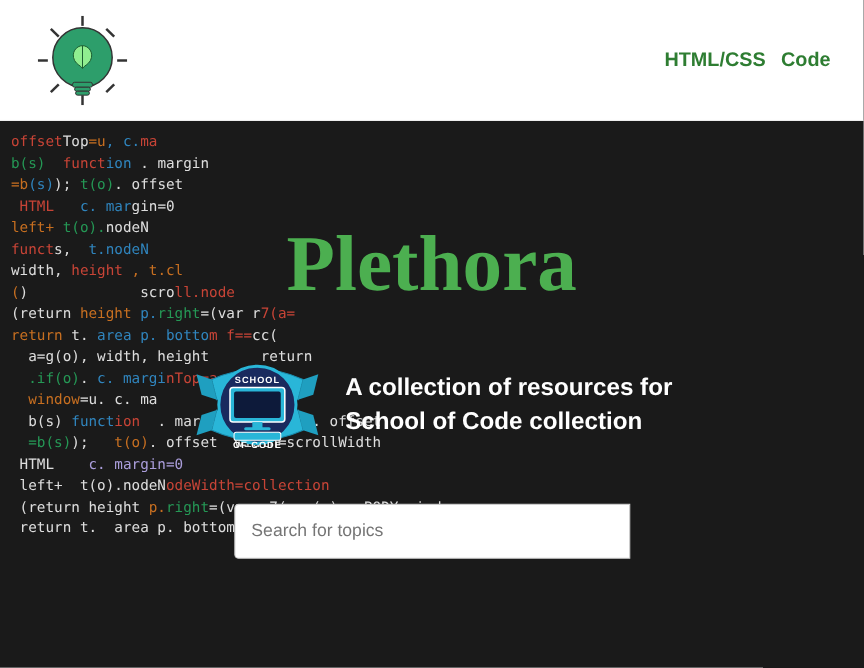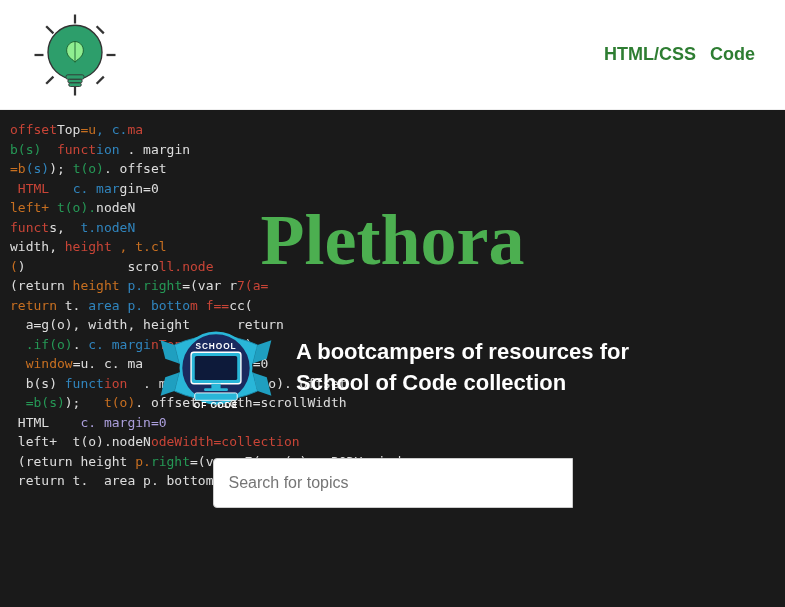--- a/index.html
+++ b/index.html
@@ -233,21 +233,21 @@
       <rect x="52" y="87" width="26" height="3" rx="1.5" fill="#29b6d8"></rect>
 
       <rect x="42" y="92" width="46" height="8" rx="2" fill="#29b6d8" stroke="#fff" stroke-width="1"></rect>
 
       <text x="65" y="44" text-anchor="middle" font-family="Arial" font-weight="bold" font-size="9" fill="#fff" letter-spacing="1">SCHOOL</text>
 
       <text x="65" y="108" text-anchor="middle" font-family="Arial" font-weight="bold" font-size="9" fill="#fff" letter-spacing="1">OF CODE</text>
     </svg>
 
     <div class="hero-description">
-      <span>A bootcampers of resources for</span><br>
+      <span>A collection of resources for</span><br>
       <span>School of Code collection</span>
     </div>
   </div>
 
   <div class="search-bar">
     <input class="search-input" type="text" placeholder="Search for topics" style="">
   </div>
 
 </section>
 

